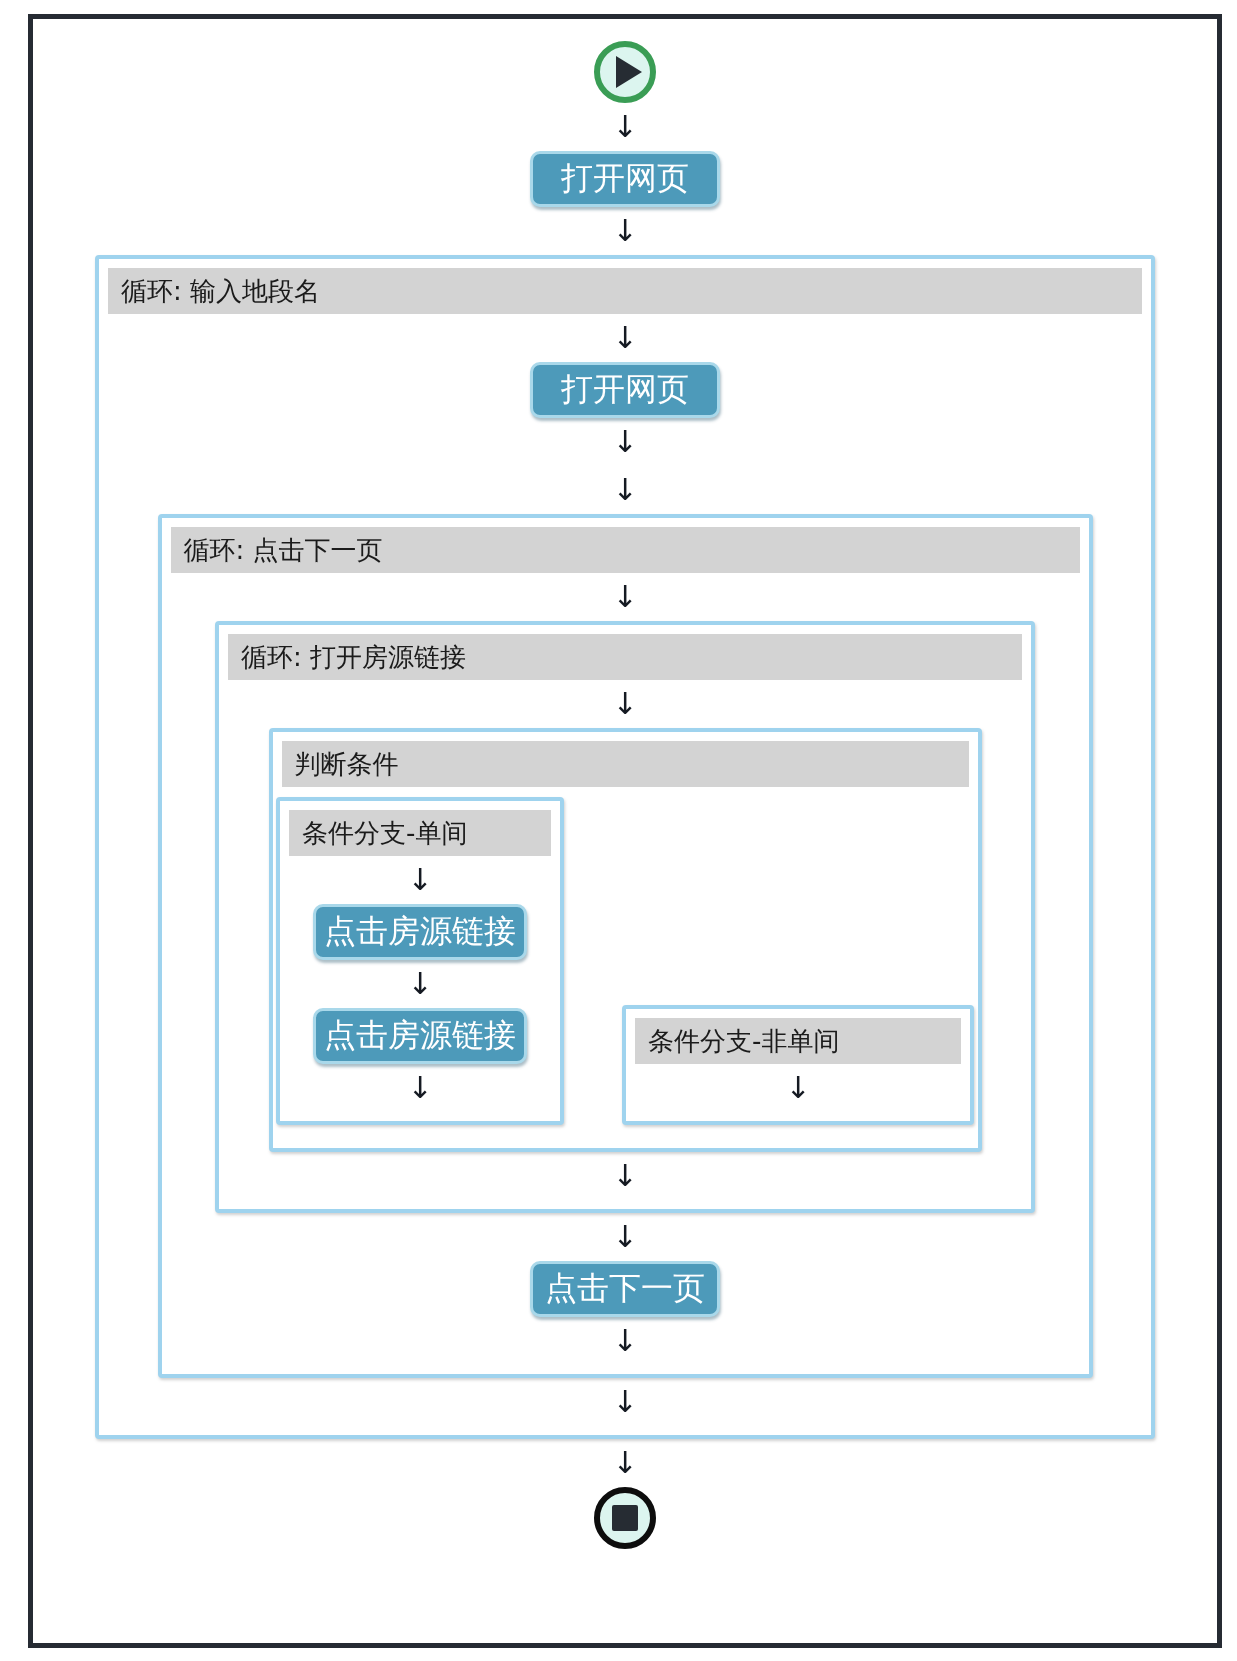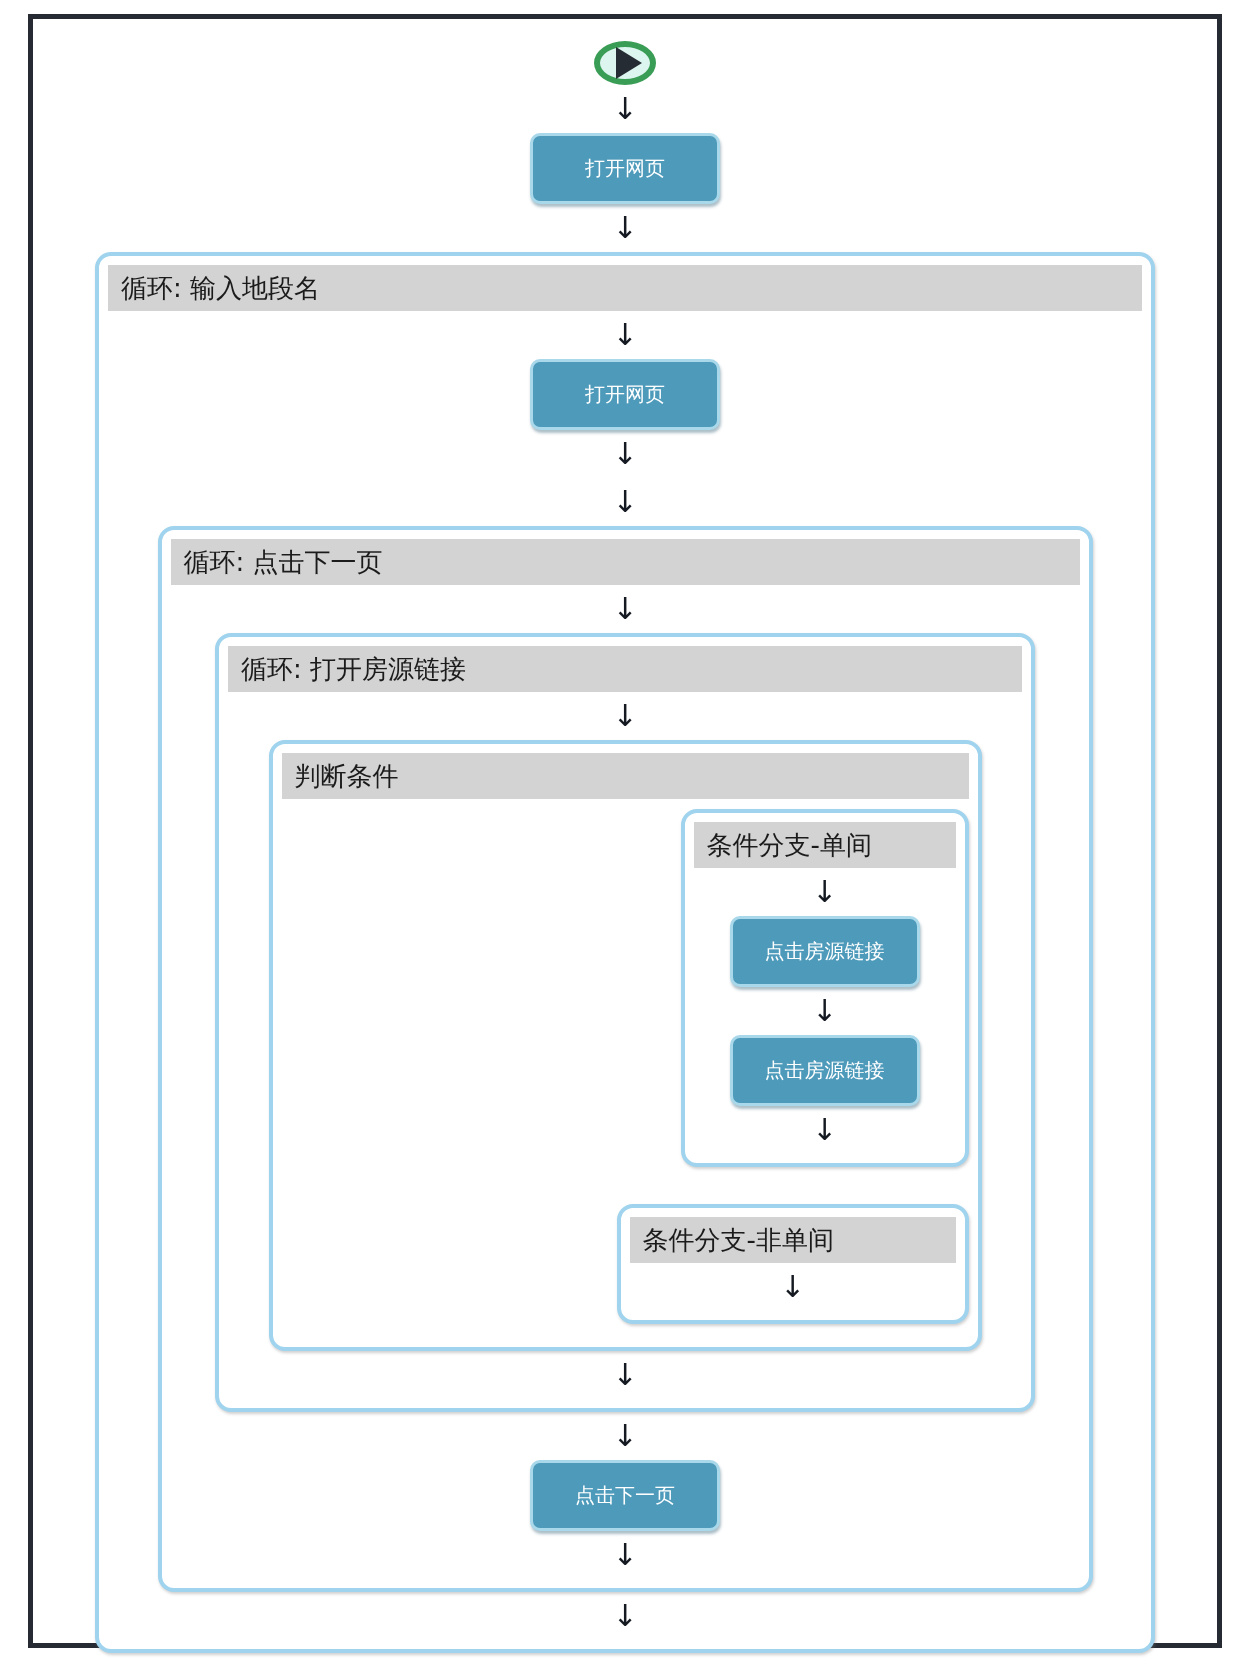--- a/index.html
+++ b/index.html
@@ -70,41 +70,41 @@
     line-height: 34px;
     margin: 7px 0;
     font-size: 30px;
     color: #151a22;
     text-align: center;
     flex: none;
   }
   
   .btn {
     min-width: 190px;
-    height: 71px;
+    height: 56px;
     box-sizing: border-box;
     padding: 0 8px;
     display: flex;
     align-items: center;
     justify-content: center;
     background: #4d9aba;
     border: 3px solid #a9d8ea;
     border-radius: 10px;
     color: #ffffff;
-    font-size: 20px;
+    font-size: 32px;
     box-shadow: 1px 3px 3px rgba(70, 110, 130, 0.45);
     flex: none;
     white-space: nowrap;
   }
   
   .block {
     box-sizing: border-box;
     background: #ffffff;
     border: 4px solid #9fd3ee;
-    border-radius: 16px;
+    border-radius: 4px;
     box-shadow: 1px 2px 3px rgba(120, 120, 120, 0.35);
     padding: 9px;
     display: flex;
     flex-direction: column;
     align-items: center;
     flex: none;
   }
   .block-header {
     align-self: stretch;
     background: #d3d3d3;
@@ -116,24 +116,24 @@
     white-space: nowrap;
     overflow: hidden;
   }
   .loop1 { width: 1060px; }
   .loop2 { width: 935px; }
   .loop3 { width: 820px; }
   .cond  { width: 713px; }
   .branches {
     align-self: stretch;
     display: flex;
-    flex-direction: column;
+    flex-direction: row;
     align-items: flex-end;
     justify-content: center;
-    gap: 37px;
+    gap: 58px;
     margin-top: 10px;
     margin-bottom: 14px;
   }
   .branch-left  { width: 288px; }
   .branch-right { width: 352px; }
 </style>
 </head>
 <body>
 
 <div class="page">

